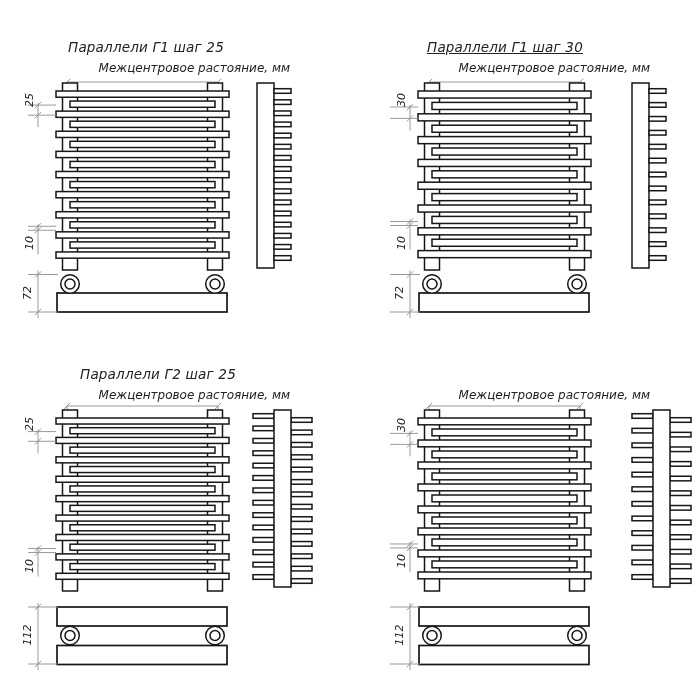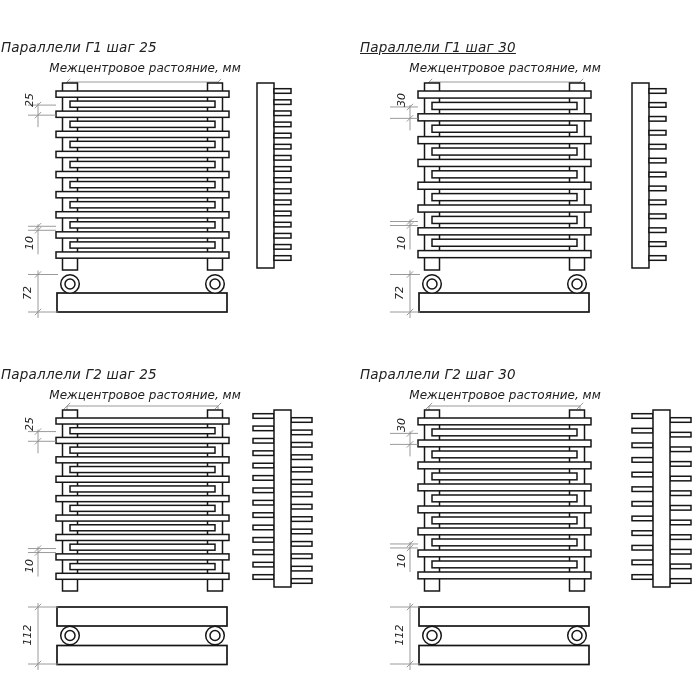--- a/index.html
+++ b/index.html
@@ -1,28 +1,28 @@
 <!DOCTYPE html>
 <html><head>
 <meta charset="utf-8">
 <style>
   html,body{margin:0;padding:0;background:#fff;}
   #sheet{position:relative;width:700px;height:700px;background:var(--bg,#fff);overflow:hidden;
          font-family:"DejaVu Sans",sans-serif;}
   #draw-svg{position:absolute;left:0;top:0;}
-  .q-title{position:absolute;width:290px;text-align:left;
+  .q-title{position:absolute;width:290px;text-align:center;
            font:italic 13.5px "DejaVu Sans",sans-serif;color:var(--txt,#222);letter-spacing:.2px;}
-  .q-sub{position:absolute;width:290px;text-align:center;
+  .q-sub{position:absolute;width:290px;text-align:right;
          font:italic 12px "DejaVu Sans",sans-serif;color:var(--txt,#222);}
   .dim-label{position:absolute;width:36px;height:14px;display:flex;align-items:center;justify-content:center;
              transform:rotate(-90deg);font:italic 11px "DejaVu Sans",sans-serif;color:var(--txt,#222);}
   
   .pos-t0{left:1px;top:39px;}   .pos-s0{left:0px;top:61px;}
   .pos-t1{left:360px;top:39px;text-decoration:underline;} .pos-s1{left:360px;top:61px;}
-  .pos-t2{left:1px;top:366px;}  .pos-s2{left:0px;top:388px;}
+  .pos-t2{left:1px;top:366px;padding-left:12px;}  .pos-s2{left:0px;top:388px;}
   .pos-t3{left:360px;top:366px;}.pos-s3{left:360px;top:388px;}
   
   .pos-q0-step{left:11px;top:93px;}   .pos-q0-gap{left:11px;top:236px;}  .pos-q0-depth{left:9px;top:286px;}
   .pos-q1-step{left:383px;top:93px;}  .pos-q1-gap{left:383px;top:236px;} .pos-q1-depth{left:381px;top:286px;}
   .pos-q2-step{left:11px;top:417px;}  .pos-q2-gap{left:11px;top:559px;}  .pos-q2-depth{left:9px;top:628px;}
   .pos-q3-step{left:383px;top:418px;} .pos-q3-gap{left:383px;top:554px;} .pos-q3-depth{left:381px;top:628px;}
   
   .shape{fill:#fff;stroke:var(--ln,#161616);stroke-width:1.7;}
   .shape2{fill:#fff;stroke:var(--ln,#161616);stroke-width:1.5;}
   .thin{fill:none;stroke:var(--dim,#8f8f8f);stroke-width:0.9;}
@@ -356,21 +356,20 @@
         </g>
       </g>
     </svg>
 
   <div class="q-title pos-t0">Параллели Г1 шаг 25</div>
   <div class="q-sub pos-s0">Межцентровое растояние, мм</div>
   <div class="q-title pos-t1">Параллели Г1 шаг 30</div>
   <div class="q-sub pos-s1">Межцентровое растояние, мм</div>
   <div class="q-title pos-t2">Параллели Г2 шаг 25</div>
   <div class="q-sub pos-s2">Межцентровое растояние, мм</div>
-  <div class="q-title pos-t3">Параллели Г2 шаг 30</div>
   <div class="q-sub pos-s3">Межцентровое растояние, мм</div>
 
   <div class="dim-label pos-q0-step">25</div>
   <div class="dim-label pos-q0-gap">10</div>
   <div class="dim-label pos-q0-depth">72</div>
   <div class="dim-label pos-q1-step">30</div>
   <div class="dim-label pos-q1-gap">10</div>
   <div class="dim-label pos-q1-depth">72</div>
   <div class="dim-label pos-q2-step">25</div>
   <div class="dim-label pos-q2-gap">10</div>

